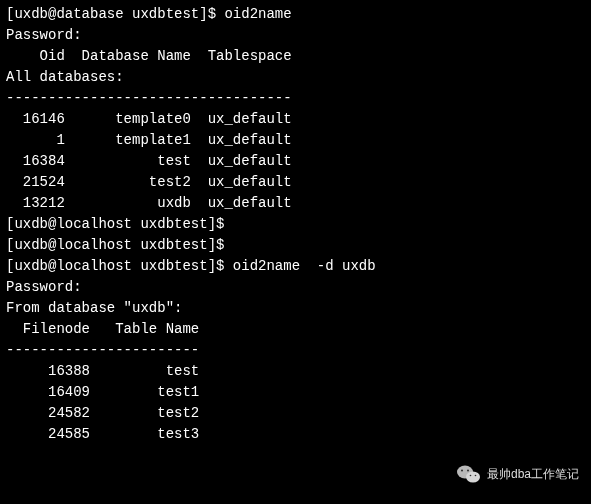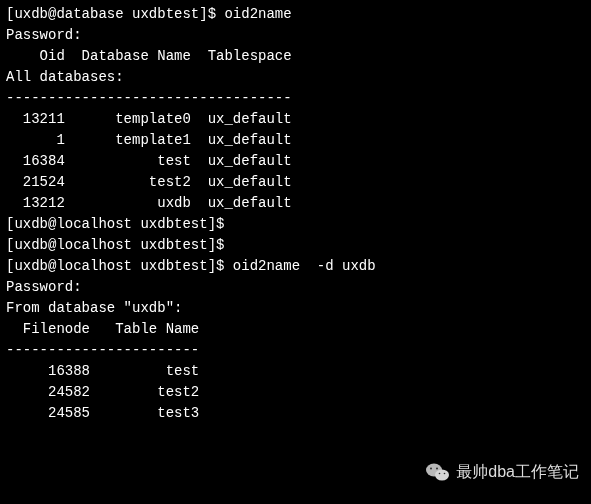--- a/index.html
+++ b/index.html
@@ -24,21 +24,21 @@
     }
     .watermark {
       position: absolute;
       bottom: 20px;
       right: 12px;
       display: flex;
       align-items: center;
       gap: 6px;
       color: #ddd;
       font-family: sans-serif;
-      font-size: 16px;
+      font-size: 12px;
     }
     .wechat-icon {
       width: 24px;
       height: 20px;
       position: relative;
       opacity: 0.9;
     }
     .wechat-icon svg {
       width: 100%;
       height: 100%;
@@ -46,33 +46,34 @@
   </style>
 </head>
 <body>
 
 <div>
   <div class="line">[uxdb@database uxdbtest]$ oid2name</div>
   <div class="line">Password:</div>
   <div class="line">    Oid  Database Name  Tablespace</div>
   <div class="line">All databases:</div>
   <div class="line">----------------------------------</div>
-  <div class="line">  13211      template0  ux_default</div>
+  <div class="line">  16146      template0  ux_default</div>
   <div class="line">      1      template1  ux_default</div>
   <div class="line">  16384           test  ux_default</div>
   <div class="line">  21524          test2  ux_default</div>
   <div class="line">  13212           uxdb  ux_default</div>
   <div class="line">[uxdb@localhost uxdbtest]$</div>
   <div class="line">[uxdb@localhost uxdbtest]$</div>
   <div class="line">[uxdb@localhost uxdbtest]$ oid2name  -d uxdb</div>
   <div class="line">Password:</div>
   <div class="line">From database "uxdb":</div>
   <div class="line">  Filenode   Table Name</div>
   <div class="line">-----------------------</div>
   <div class="line">     16388         test</div>
+  <div class="line">     16409        test1</div>
   <div class="line">     24582        test2</div>
   <div class="line">     24585        test3</div>
 </div>
 
 <div class="watermark">
   <span class="wechat-icon">
     <svg viewBox="0 0 24 20" fill="none">
       <ellipse cx="8" cy="8" rx="8" ry="6.5" fill="#ccc"></ellipse>
       <ellipse cx="16" cy="13" rx="7" ry="5.5" fill="#eee"></ellipse>
       <circle cx="5" cy="6.5" r="1" fill="#333"></circle>

